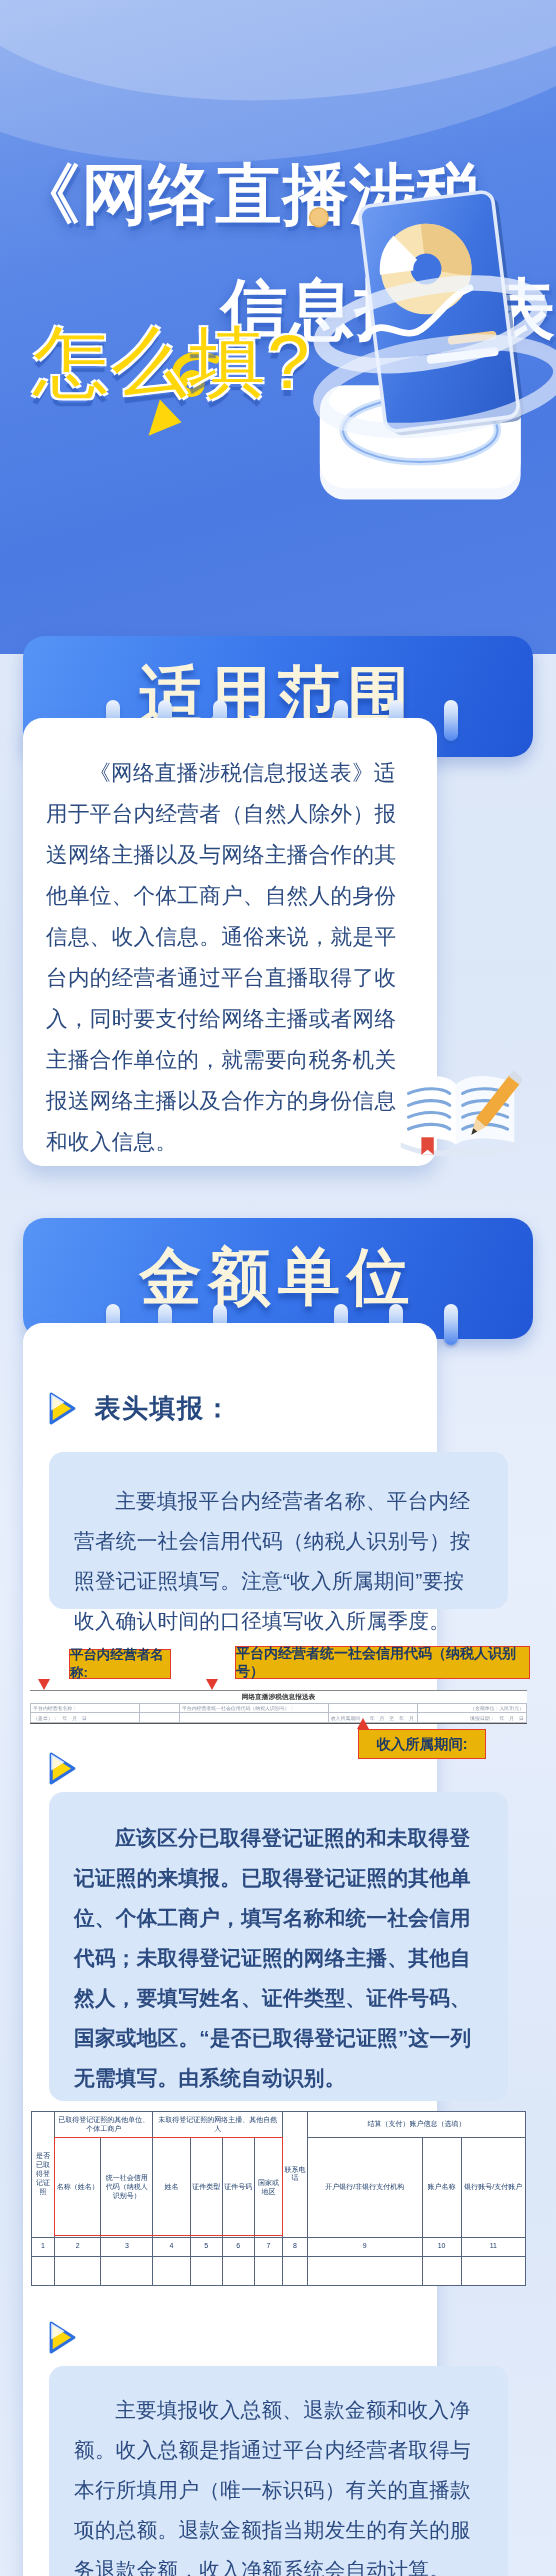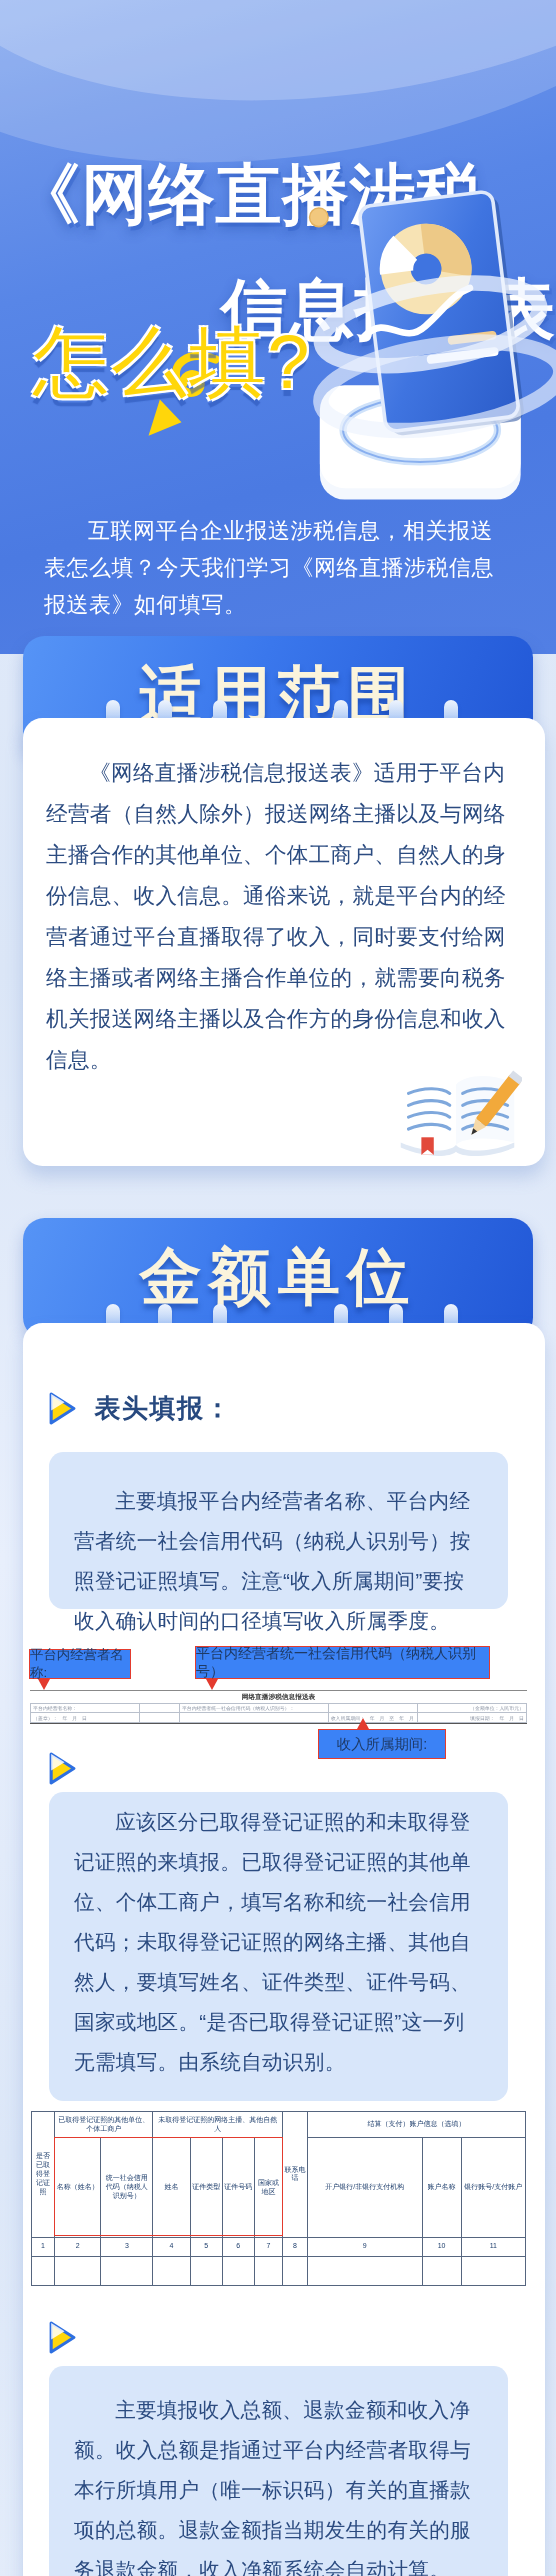--- a/index.html
+++ b/index.html
@@ -27,34 +27,34 @@
   
   .arrow-wrap{position:absolute;left:138px;top:344px;width:88px;height:103px;}
   
   .phone-wrap{position:absolute;left:299px;top:170px;width:258px;height:381px;}
   
   .card-header{position:absolute;left:23px;width:510px;height:121px;border-radius:21.6px;
     background:linear-gradient(112deg,#5694f6 0%,#3a77ec 45%,#2157d6 100%);
     box-shadow:0 7.2px 14.4px rgba(60,100,190,.30);}
   .card-title{position:absolute;left:0;width:510px;text-align:center;font-size:62px;font-weight:900;color:#FBF4DC;
     letter-spacing:7.2px;text-shadow:0 4.6px 5.2px rgba(16,58,150,.5);}
-  .card-body{position:absolute;left:23px;width:522px;background:#ffffff;border-radius:19.6px;
+  .card-body{position:absolute;left:23px;width:414px;background:#ffffff;border-radius:19.6px;
     box-shadow:0 10.3px 17.5px rgba(96,134,200,.28);}
   .ring{position:absolute;width:14.4px;height:41px;border-radius:7.2px;
     background:linear-gradient(180deg,#eef4fd 0%,#c3d8f8 35%,#4f86ef 100%);
     box-shadow:0 2.1px 3.1px rgba(40,80,170,.35);}
   .body-text{color:#2B4B80;font-size:21.6px;line-height:41px;text-indent:2em;letter-spacing:0.3px;}
   .section-head{position:absolute;display:flex;align-items:center;}
   .tri-icon{width:27px;height:33px;margin-right:18.5px;flex:0 0 auto;}
   .section-label{font-size:26px;font-weight:bold;color:#27497F;letter-spacing:1.5px;}
   .lightbox{position:absolute;left:49px;width:459px;background:#D8E6FA;border-radius:14.4px;box-sizing:border-box;padding:0 25px;}
   .lightbox p{margin:0;color:#2B4B80;font-size:20.6px;line-height:40px;text-indent:2em;letter-spacing:0.3px;}
   
-  .callout{position:absolute;background:#3b82f6;border:1.5px solid #E33B2E;color:#1E3A66;font-weight:normal;
-    display:flex;align-items:center;justify-content:center;box-sizing:border-box;}
+  .callout{position:absolute;background:#eab308;border:1.5px solid #E33B2E;color:#1E3A66;font-weight:bold;
+    display:flex;align-items:center;justify-content:center;box-sizing:border-box;margin-left:40px;}
   .ptr-down{position:absolute;width:0;height:0;border-left:6.7px solid transparent;border-right:6.7px solid transparent;
     border-top:11.3px solid #E33B2E;}
   .ptr-up{position:absolute;width:0;height:0;border-left:6.7px solid transparent;border-right:6.7px solid transparent;
     border-bottom:11.3px solid #E33B2E;}
   
   .minitable{position:absolute;left:30px;top:1690px;width:497px;background:#fff;border-top:1px solid #888;border-bottom:1px solid #555;}
   .minitable .mt-title{text-align:center;font-size:6.7px;font-weight:bold;color:#333;padding:1.5px 0 1px;}
   .minitable table{width:100%;border-collapse:collapse;table-layout:fixed;}
   .minitable td{border:0.5px solid #b9c0cc;font-size:4.9px;color:#8a93a3;padding:0.5px 2.1px;height:7.7px;white-space:nowrap;overflow:hidden;}
   
@@ -109,21 +109,20 @@
       <circle cx="38" cy="92" r="18" fill="#f2c87e" stroke="#e4b25f" stroke-width="3"></circle>
       <defs>
         <linearGradient id="tabgrad" x1="0" y1="0" x2="1" y2="1">
           <stop offset="0" stop-color="#6f9cf2"></stop>
             <stop offset=".5" stop-color="#3f74e0"></stop>
             <stop offset="1" stop-color="#2b5cc9"></stop>
         </linearGradient>
       </defs>
     </svg>
   </div>
-  <p class="hero-intro">互联网平台企业报送涉税信息，相关报送表怎么填？今天我们学习《网络直播涉税信息报送表》如何填写。</p>
 </div>
 
 <div class="card-header" style="top:636px;">
   <div class="card-title" style="top:16.5px;position:relative;">适用范围</div>
 </div>
 <div class="ring" style="left:106px;top:700px;"></div>
 <div class="ring" style="left:158px;top:700px;"></div>
 <div class="ring" style="left:213px;top:700px;"></div>
 <div class="ring" style="left:334px;top:700px;"></div>
 <div class="ring" style="left:389px;top:700px;"></div>
@@ -216,21 +215,21 @@
 <div class="ptr-up" style="left:357px;top:1718px;"></div>
 <div class="callout" style="left:318px;top:1729px;width:128px;height:30px;font-size:14.4px;">收入所属期间:</div>
 
 <div class="section-head" style="left:49px;top:1752px;">
   <svg class="tri-icon" viewBox="0 0 52 64">
     <path d="M4 4 L48 32 L4 60 Z" fill="#FFD60A" stroke="#2E6FE0" stroke-width="6" stroke-linejoin="round"></path>
     <path d="M4 4 L30 20 L4 36 Z" fill="#ffffff" opacity=".85"></path>
   </svg>
 </div>
 <div class="lightbox" style="top:1792px;height:309px;">
-  <p style="padding-top:10px;">应该区分已取得登记证照的和未取得登记证照的来填报。已取得登记证照的其他单位、个体工商户，填写名称和统一社会信用代码；未取得登记证照的网络主播、其他自然人，要填写姓名、证件类型、证件号码、国家或地区。“是否已取得登记证照”这一列无需填写。由系统自动识别。</p>
+  <p style="padding-top:26px;font-weight:bold;">应该区分已取得登记证照的和未取得登记证照的来填报。已取得登记证照的其他单位、个体工商户，填写名称和统一社会信用代码；未取得登记证照的网络主播、其他自然人，要填写姓名、证件类型、证件号码、国家或地区。“是否已取得登记证照”这一列无需填写。由系统自动识别。</p>
 </div>
 
 <div class="bigtable t1" style="left:31px;top:2111px;width:495px;height:175px;">
   <table>
     <colgroup>
       <col style="width:23px">
         <col style="width:46px">
         <col style="width:52px">
         <col style="width:37px">
         <col style="width:32px">

